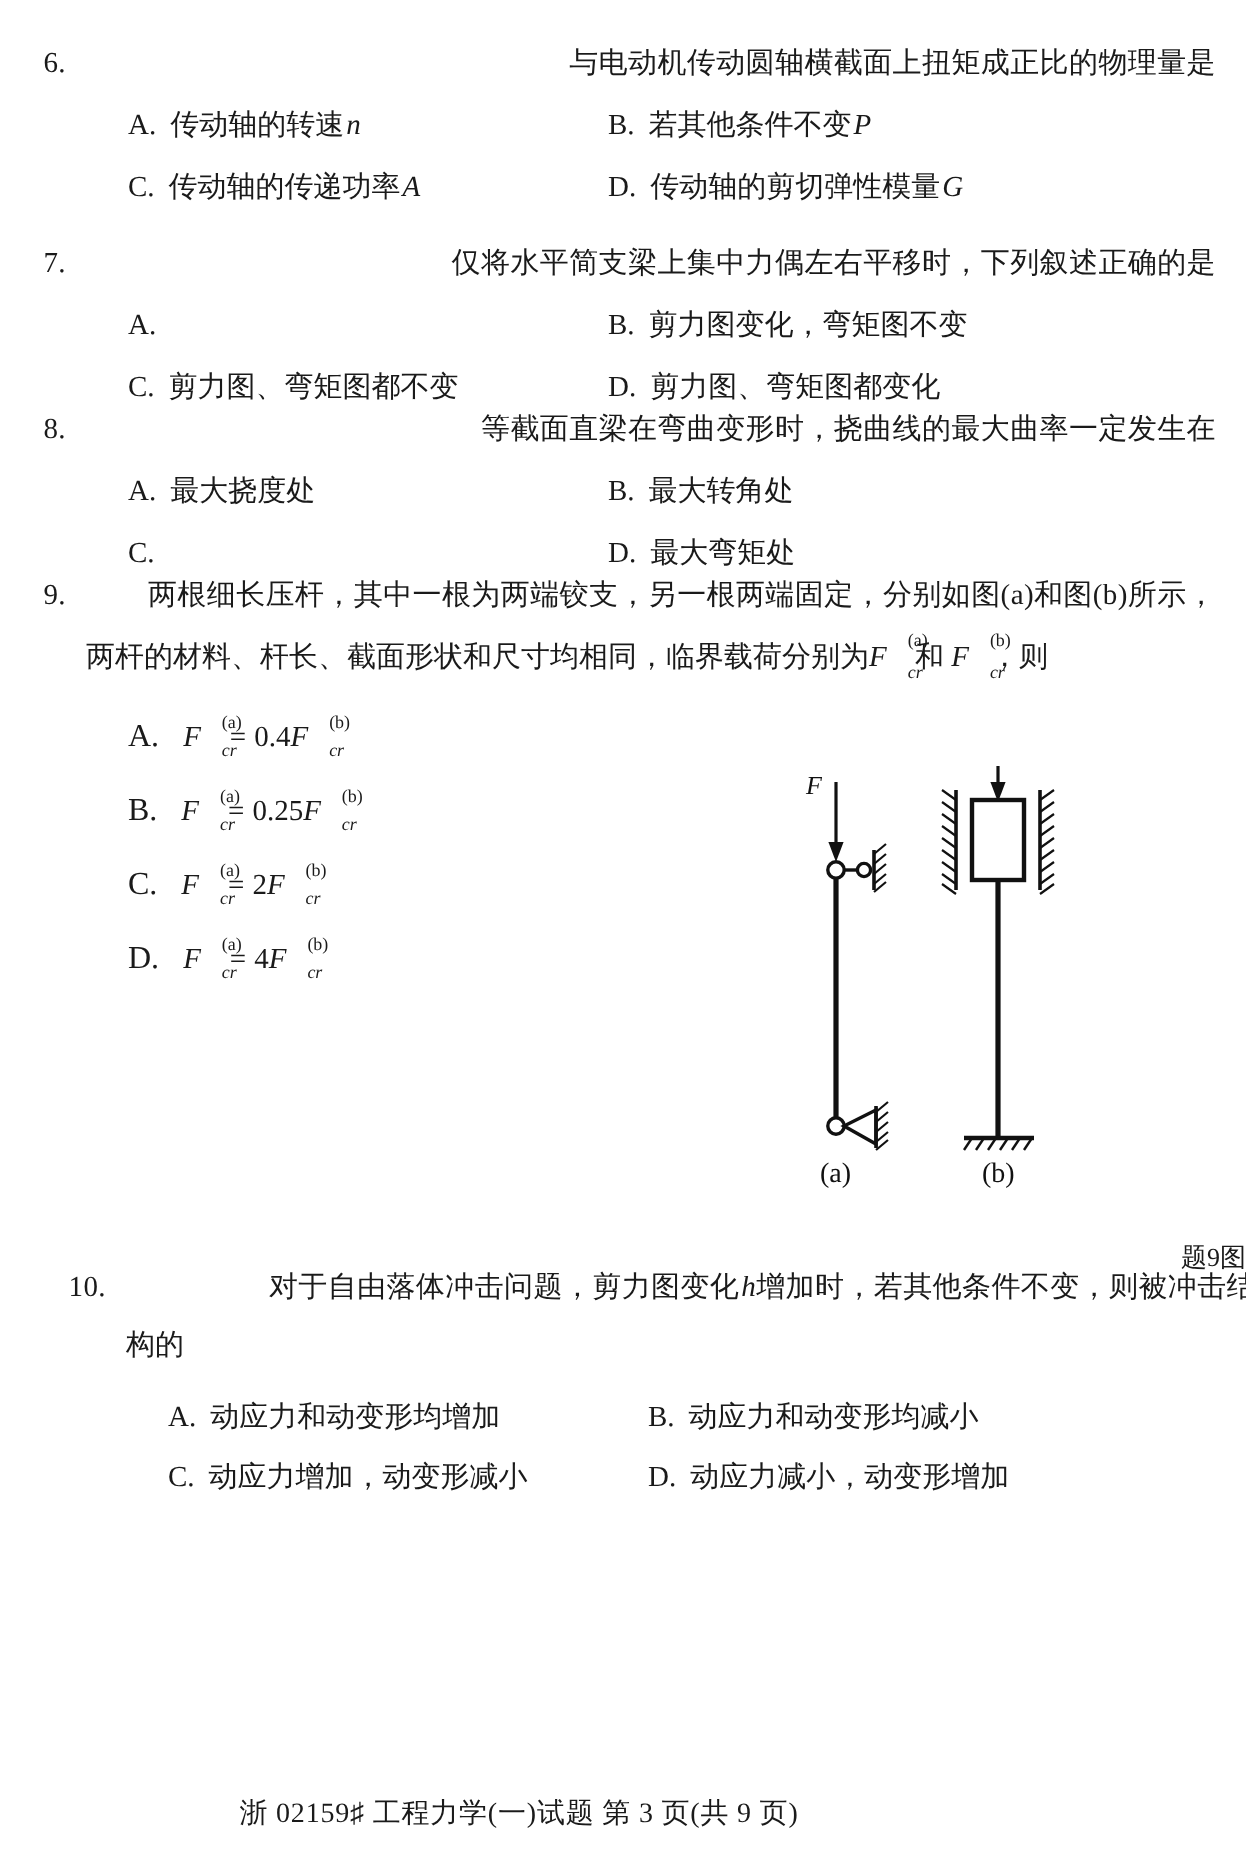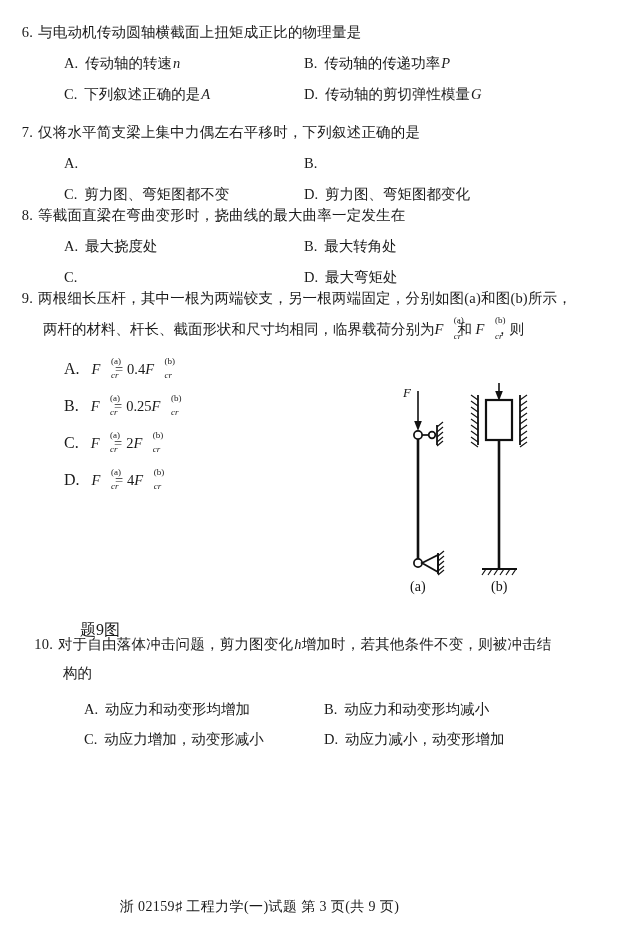--- a/index.html
+++ b/index.html
@@ -37,20 +37,21 @@
   .q-num {
     width: 30px;
     text-align: right;
     flex: 0 0 30px;
     padding-right: 5px;
     box-sizing: border-box;
     font-family: "Liberation Serif", serif;
   }
   .q-text {
     flex: 1 1 auto;
+    text-align: right;
   }
   .q-cont {
     padding-left: 35px;
     font-size: 14.5px;
     line-height: 1.5;
   }
 
   
   .opt-row {
     display: flex;
@@ -109,22 +110,22 @@
     left: 372px;
     top: 383px;
     width: 175px;
     height: 215px;
   }
   .fig-caption {
     position: absolute;
     left: 0;
     top: 620px;
     width: 623px;
-    text-align: left;
-    font-size: 16px;
+    text-align: right;
+    font-size: 13px;
   }
   .fig-caption .inner { padding-left: 80px; }
 
   
   .footer {
     position: absolute;
     left: 0;
     bottom: 14px;
     width: 519px;
     text-align: center;
@@ -145,46 +146,47 @@
       <span class="q-num">6.</span>
       <span class="q-text">与电动机传动圆轴横截面上扭矩成正比的物理量是</span>
     </div>
     <div class="opt-row">
       <div class="opt opt-left">
         <span class="opt-letter">A.</span>
         <span class="opt-body"><span>传动轴的转速</span><span class="ital">n</span></span>
       </div>
       <div class="opt opt-right">
         <span class="opt-letter">B.</span>
-        <span class="opt-body"><span>传动轴的传递功率</span><span class="ital">P</span></span>
+        <span class="opt-body"><span>若其他条件不变</span><span class="ital">P</span></span>
       </div>
     </div>
     <div class="opt-row">
       <div class="opt opt-left">
         <span class="opt-letter">C.</span>
-        <span class="opt-body"><span>下列叙述正确的是</span><span class="ital">A</span></span>
+        <span class="opt-body"><span>传动轴的传递功率</span><span class="ital">A</span></span>
       </div>
       <div class="opt opt-right">
         <span class="opt-letter">D.</span>
         <span class="opt-body"><span>传动轴的剪切弹性模量</span><span class="ital">G</span></span>
       </div>
     </div>
   </div>
 
   <div class="question block-7" style="top:122px;">
     <div class="q-line">
       <span class="q-num">7.</span>
       <span class="q-text">仅将水平简支梁上集中力偶左右平移时，下列叙述正确的是</span>
     </div>
     <div class="opt-row">
       <div class="opt opt-left">
         <span class="opt-letter">A.</span>
       </div>
       <div class="opt opt-right">
         <span class="opt-letter">B.</span>
+        <span class="opt-body">剪力图变化，弯矩图不变</span>
       </div>
     </div>
     <div class="opt-row">
       <div class="opt opt-left">
         <span class="opt-letter">C.</span>
         <span class="opt-body">剪力图、弯矩图都不变</span>
       </div>
       <div class="opt opt-right">
         <span class="opt-letter">D.</span>
         <span class="opt-body">剪力图、弯矩图都变化</span>

